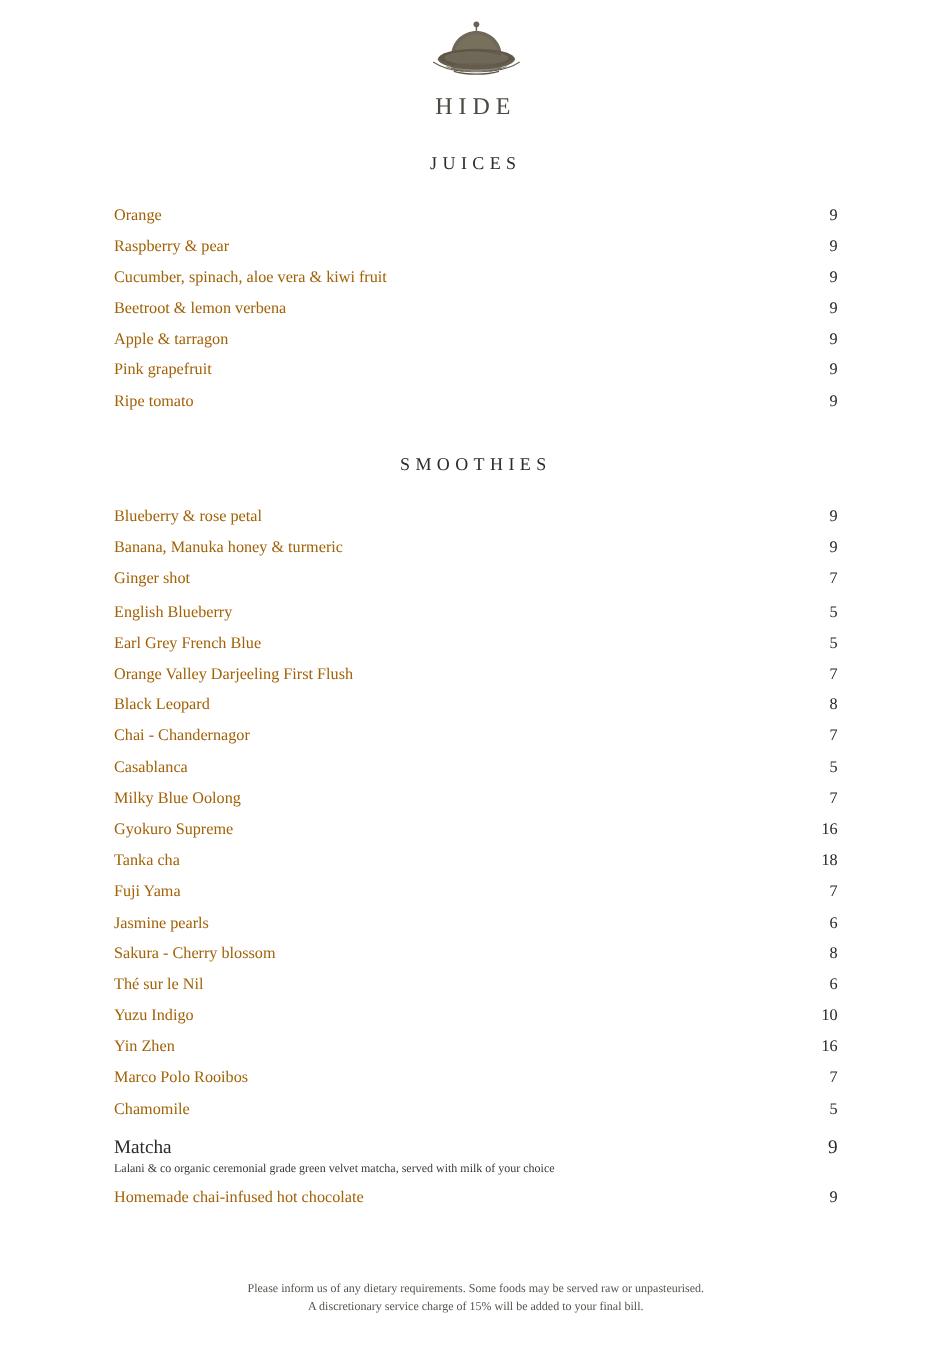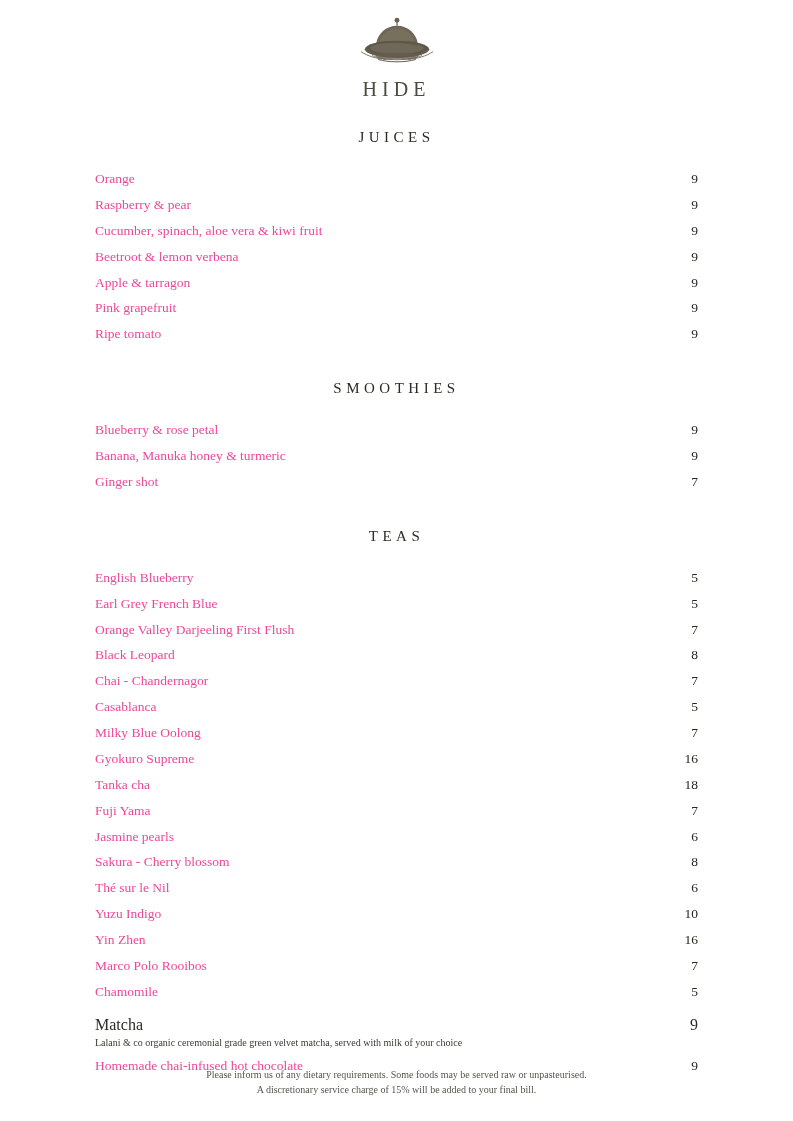--- a/index.html
+++ b/index.html
@@ -70,21 +70,21 @@
     list-style: none;
   }
   .item {
     display: flex;
     align-items: baseline;
     justify-content: space-between;
     padding: 0 0 9px 0;
   }
   .item .name {
     font-size: 13.5px;
-    color: #ec4899;
+    color: #a16207;
     line-height: 1.25;
     text-align: right;
   }
   .item .price {
     font-size: 13.5px;
     color: #26261f;
     min-width: 26px;
     text-align: right;
     white-space: nowrap;
   }
@@ -206,24 +206,20 @@
         <span class="price">9</span>
       </li>
       <li class="item">
         <span class="name">Ginger shot</span>
         <span class="price">7</span>
       </li>
     </ul>
   </div>
 
   <div class="section section-teas">
-    <div class="section-heading">
-      <span class="title">TEAS</span>
-      <span class="rule"></span>
-    </div>
     <ul class="items">
       <li class="item">
         <span class="name">English Blueberry</span>
         <span class="price">5</span>
       </li>
       <li class="item">
         <span class="name">Earl Grey French Blue</span>
         <span class="price">5</span>
       </li>
       <li class="item">

